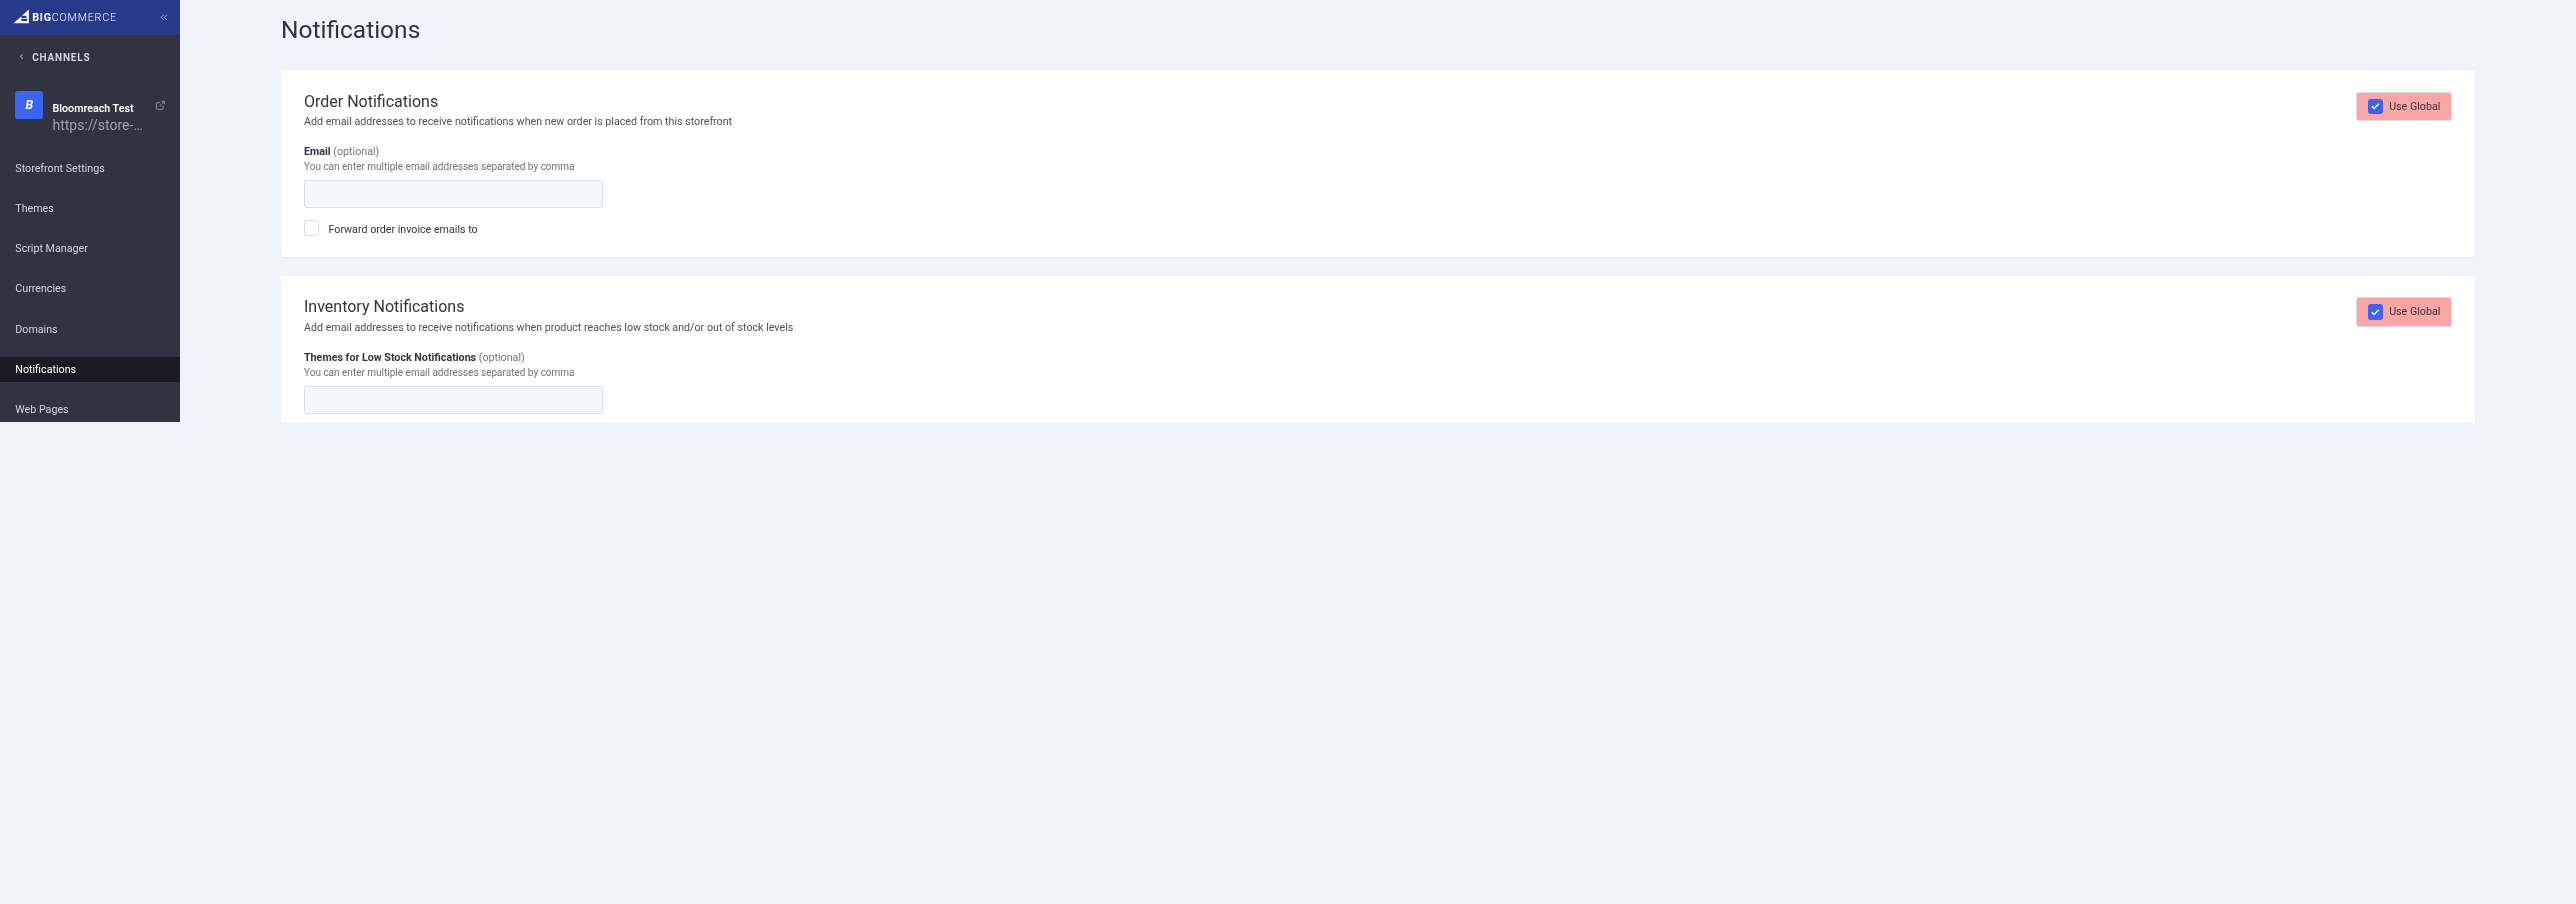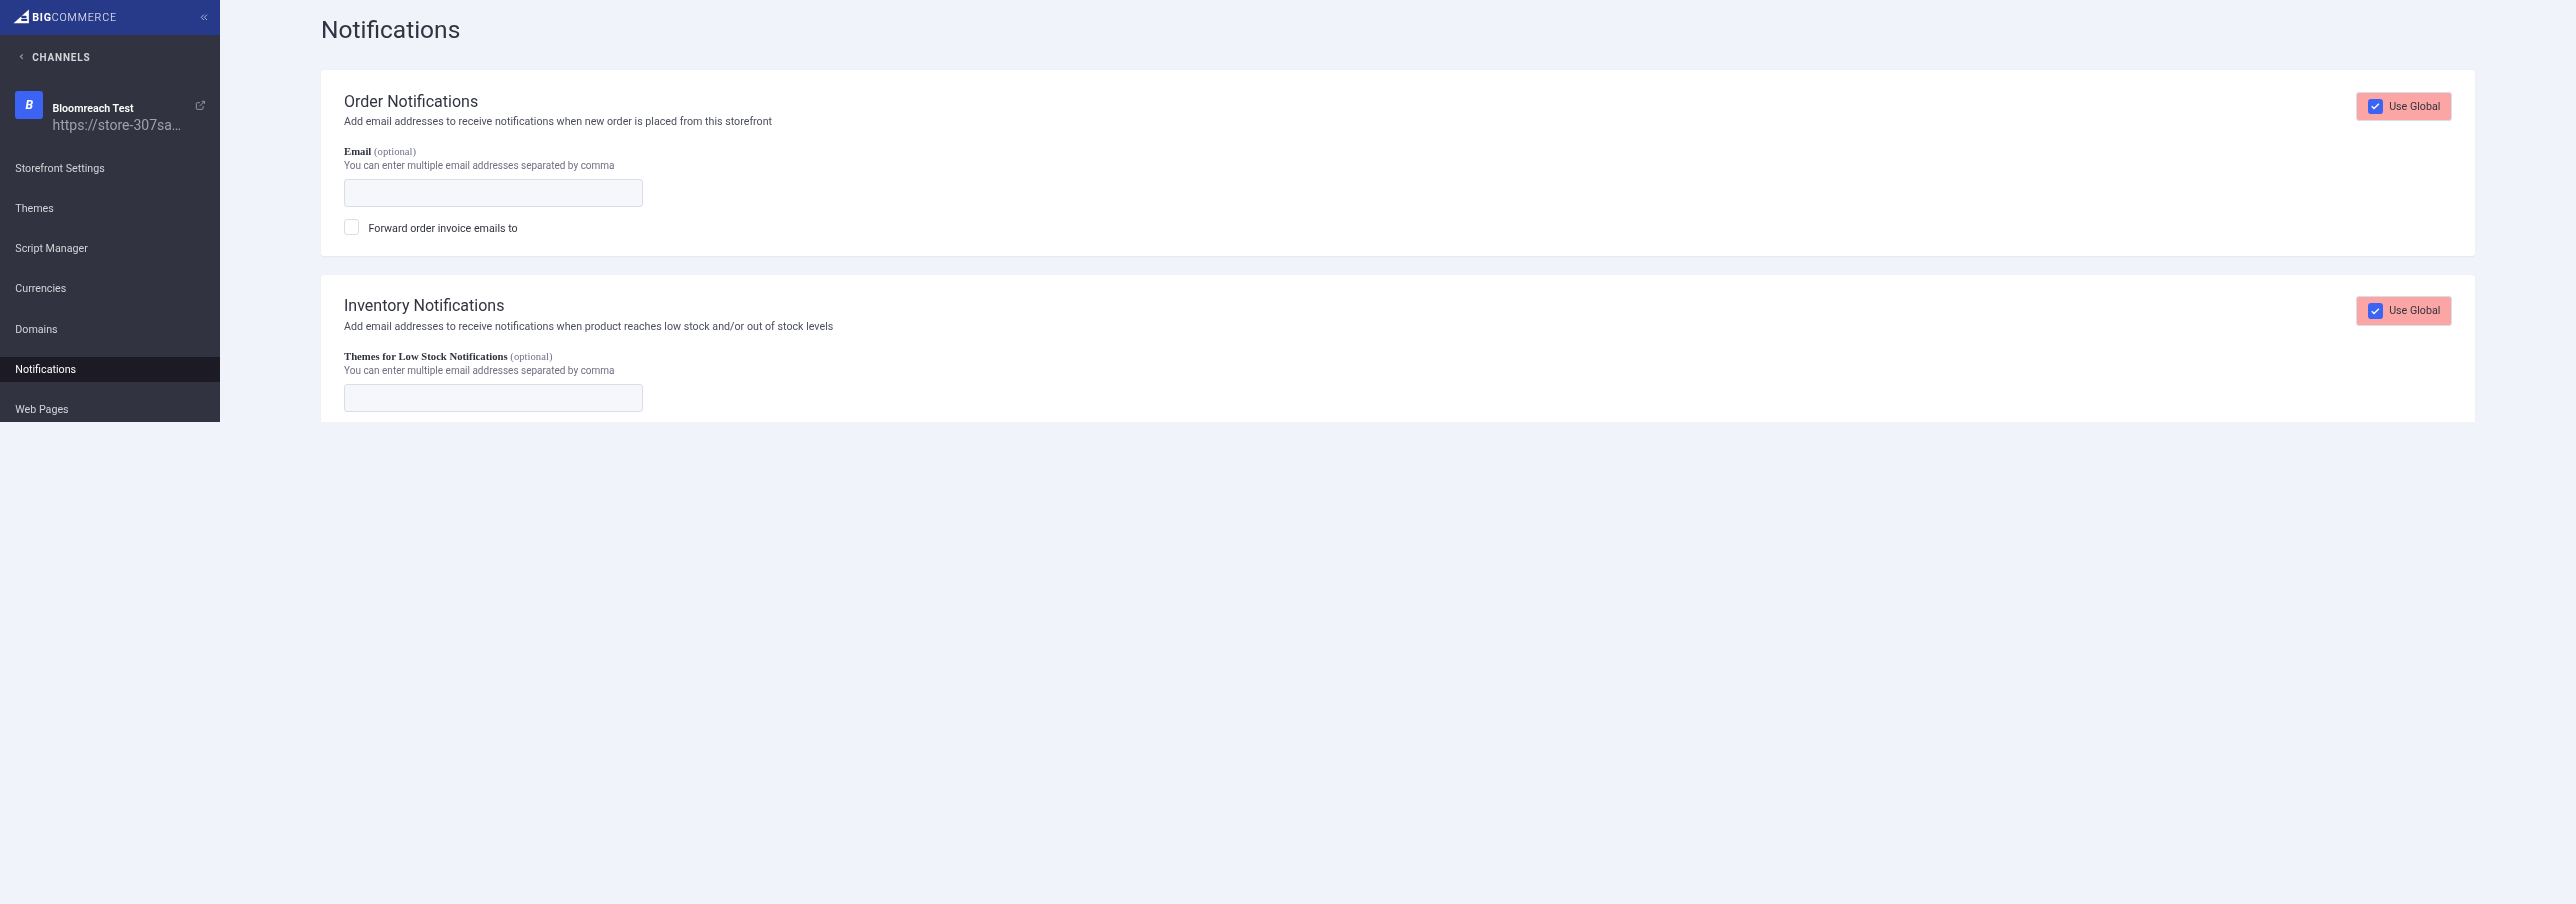--- a/index.html
+++ b/index.html
@@ -12,21 +12,21 @@
       background: #f0f3f9;
       color: #313440;
       min-height: 422px;
       overflow: hidden;
     }
     .app {
       display: flex;
       height: 422px;
     }
     .sidebar {
-      width: 220px;
+      width: 180px;
       background: #313440;
       display: flex;
       flex-direction: column;
       flex-shrink: 0;
     }
     .sidebar-top {
       background: #273a8a;
       height: 38px;
       display: flex;
       align-items: center;
@@ -192,21 +192,20 @@
       color: #313440;
     }
     .field {
       margin-bottom: 12.3px;
     }
     .field-label {
       font-size: 10.7px;
       font-weight: 700;
       color: #313440;
       margin-bottom: 3.1px;
-      font-family: Liberation Serif, serif;
     }
     .field-optional {
       font-weight: 400;
       color: #70738a;
     }
     .field-help {
       font-size: 10px;
       color: #6e7081;
       margin-bottom: 7.7px;
     }

